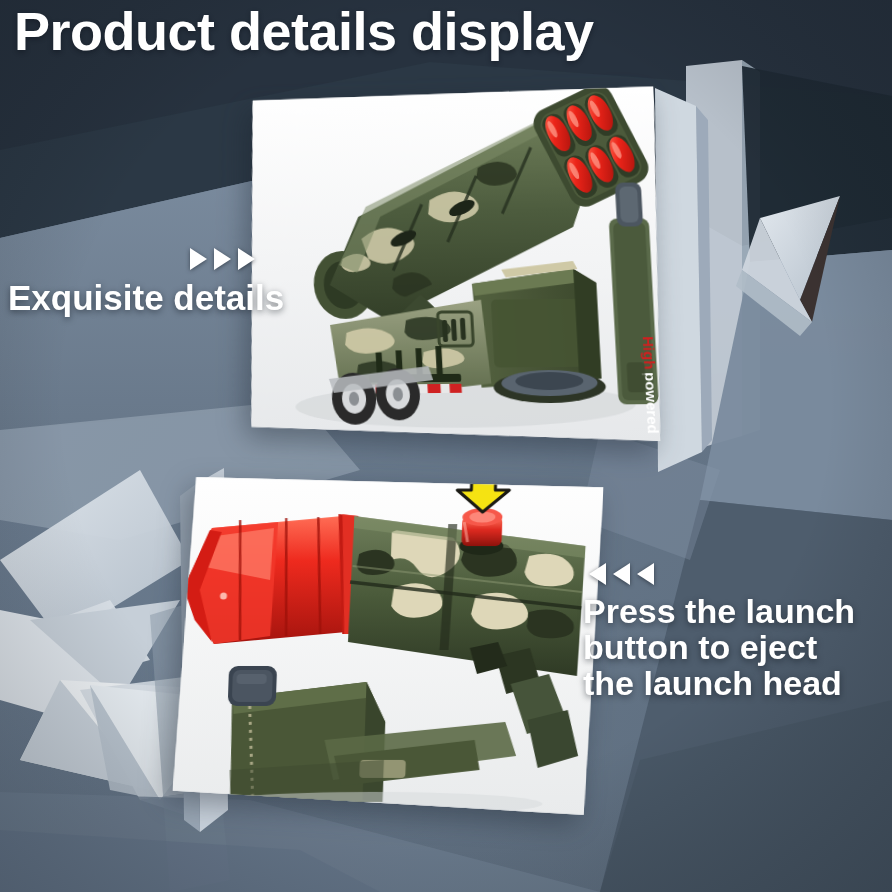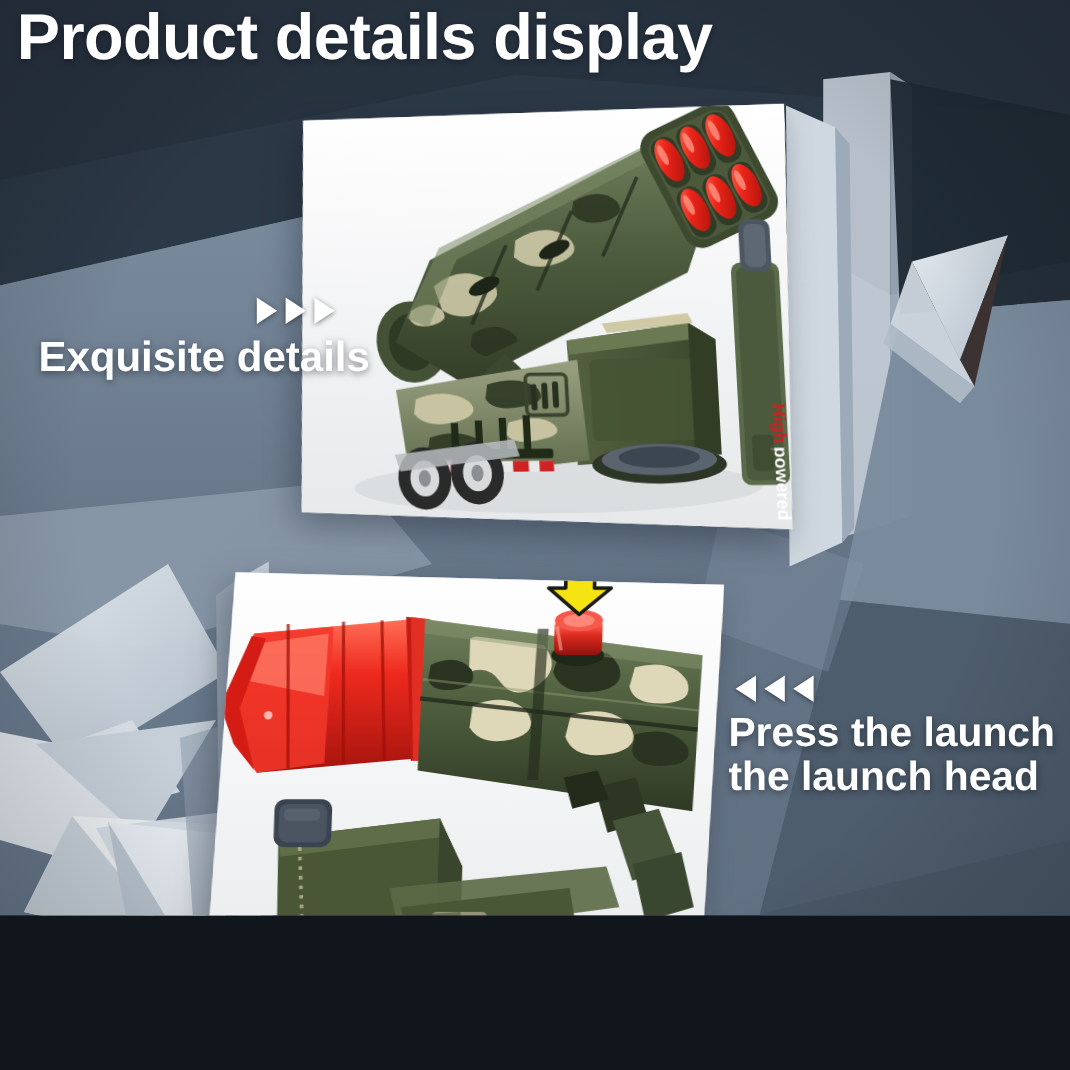--- a/index.html
+++ b/index.html
@@ -1,35 +1,35 @@
 <!DOCTYPE html>
 <html><head>
 <meta charset="utf-8">
 <title>Product details display</title>
 <style>
   html,body{margin:0;padding:0;background:#11161c;}
   *{box-sizing:border-box;}
   #stage{
-    position:relative;width:892px;height:763px;overflow:hidden;
+    position:relative;width:892px;height:892px;overflow:hidden;
     font-family:"Liberation Sans","DejaVu Sans",sans-serif;
-    background:#404040;
+    background:#c2410c;
   }
   .svgfull{position:absolute;inset:0;width:892px;height:892px;display:block;}
 
   
   #title{
     position:absolute;left:14px;top:4px;
     font-size:54px;line-height:1.0;font-weight:700;color:#ffffff;
     letter-spacing:-0.5px;white-space:nowrap;
     text-shadow:0 2px 5px rgba(10,16,24,.45);
     z-index:40;
   }
 
   
-  .cap{position:absolute;z-index:42;color:#fff;margin-left:24px;}
+  .cap{position:absolute;z-index:42;color:#fff;}
   .cap .arrows{display:flex;gap:7px;align-items:center;}
   .tri{width:0;height:0;filter:drop-shadow(0 1px 2px rgba(12,18,26,.55));}
   .tri-r{border-top:11px solid transparent;border-bottom:11px solid transparent;border-left:17px solid #ffffff;}
   .tri-l{border-top:11px solid transparent;border-bottom:11px solid transparent;border-right:17px solid #ffffff;}
   .cap .txt{
     font-size:35px;font-weight:600;line-height:1.06;white-space:nowrap;
     text-shadow:0 2px 6px rgba(12,18,26,.5);
   }
 
   #cap-left{left:8px;top:248px;}
@@ -440,16 +440,17 @@
     <div class="txt">Exquisite details</div>
   </div>
 
   <div class="cap" id="cap-right">
     <div class="arrows">
       <span class="tri tri-l"></span>
       <span class="tri tri-l"></span>
       <span class="tri tri-l"></span>
     </div>
     <div class="txt">Press the launch</div>
+    <div class="txt">button to eject</div>
     <div class="txt">the launch head</div>
   </div>
 
 </div>
 
 </body></html>

